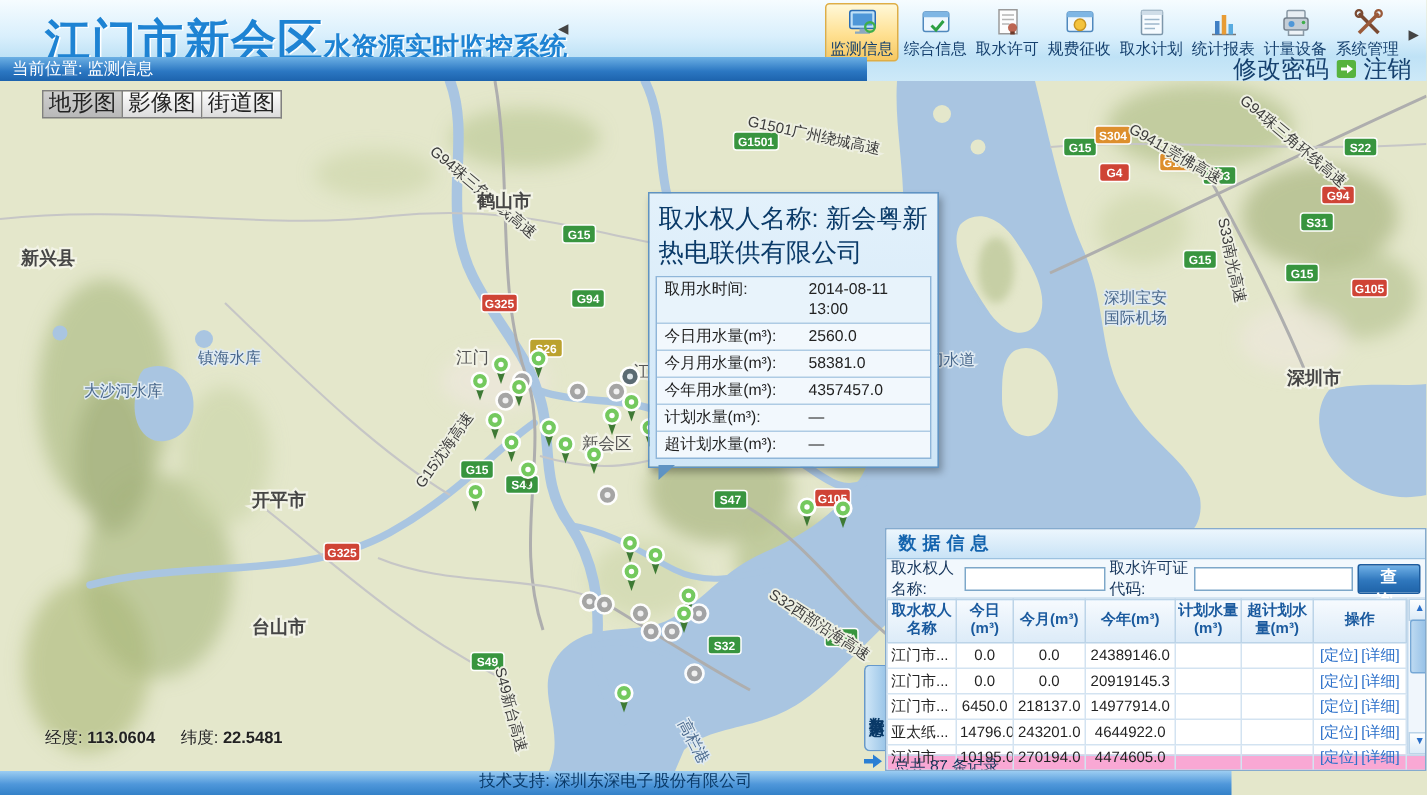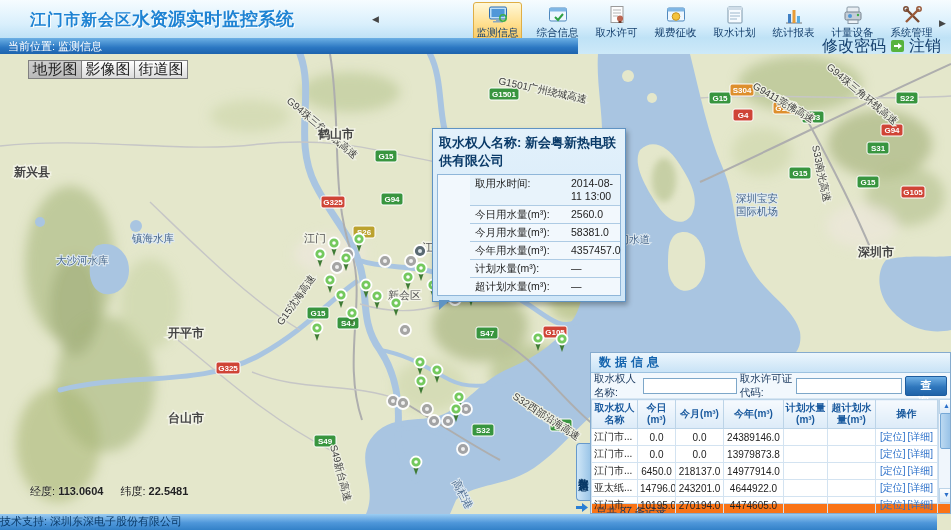--- a/index.html
+++ b/index.html
@@ -3,25 +3,25 @@
 <meta charset="utf-8">
 <style>
   html,body{margin:0;padding:0;}
   body{width:951px;height:530px;position:relative;overflow:hidden;
        font-family:"Liberation Sans","DejaVu Sans",sans-serif;background:#e4e7cb;}
   
   .hdr{position:absolute;left:0;top:0;width:951px;height:54px;
        background:linear-gradient(#f6fcff,#d9effc 45%,#bfe2f6 70%,#cde9f8);z-index:30;}
   .title{position:absolute;left:30px;top:7px;white-space:nowrap;color:#1e83d3;
          text-shadow:1px 1px 0 #ffffff;font-weight:bold;}
-  .title .t1{font-size:16px;letter-spacing:1px;font-family:Liberation Serif, serif;}
+  .title .t1{font-size:30px;letter-spacing:1px;font-family:Liberation Serif, serif;}
   .title .t2{font-size:18px;}
   .collapse-left{position:absolute;left:372px;top:14px;font-size:9px;color:#444;cursor:pointer;}
   .expand-right{position:absolute;right:5px;top:18px;font-size:9px;color:#444;cursor:pointer;}
-  .nav{position:absolute;right:16px;top:2px;display:flex;gap:12px;}
+  .nav{position:absolute;right:16px;top:2px;display:flex;gap:1px;}
   .nav-item{width:47px;padding:2px 0 1px;text-align:center;font-size:10.5px;color:#15406e;cursor:pointer;}
   .nav-item .ic{display:block;margin:0 auto;width:22px;height:22px;}
   .nav-item.active{background:linear-gradient(#fff8d8,#ffe091 55%,#f6c862);
                    border:1px solid #dfae45;border-radius:3px;padding:1px 0 0;}
   .crumb{position:absolute;left:0;top:38px;width:578px;height:16px;line-height:16px;
          background:linear-gradient(#6cb0e4,#2b77c2 60%,#1d63ad);color:#fff;
          font-size:11px;padding-left:8px;box-sizing:border-box;}
   .acct{position:absolute;right:10px;top:38px;height:16px;display:flex;align-items:center;
         gap:5px;font-size:16px;color:#15406e;}
   .acct span{cursor:pointer;}
@@ -33,22 +33,22 @@
   .layer-btn + .layer-btn{border-left:none;}
   .layer-btn.active{background:linear-gradient(#cfcfcf,#b9b9b9);}
   .coords{position:absolute;left:30px;top:484px;z-index:10;font-size:11px;color:#222;
           text-shadow:0 0 2px #eef0e0;}
   .coords b{font-weight:bold;margin-right:14px;}
   
   .popup{position:absolute;left:432px;top:128px;width:194px;z-index:20;
          background:linear-gradient(#e3f1fb,#cfe6f7);border:1px solid #5f93c3;
          box-shadow:2px 3px 5px rgba(0,0,0,.3);padding:3px 4px 5px;box-sizing:border-box;
          font-size:10.5px;color:#222;}
-  .popup-title{font-weight:bold;color:#0a3a68;padding:2px 2px 4px;font-size:13px;}
-  .popup-box{background:#f2f8fd;border:1px solid #8fb6d9;padding-left:32px;}
+  .popup-title{font-weight:normal;color:#0a3a68;padding:2px 2px 4px;font-size:17px;}
+  .popup-box{background:#f2f8fd;border:1px solid #8fb6d9;}
   .popup-row{display:flex;border-bottom:1px solid #aecbe4;padding:2px 5px;line-height:13px;}
   .popup-row:last-child{border-bottom:none;}
   .popup-row .pl{width:96px;flex:none;}
   .popup-row .pv{color:#222;}
   .popup-row.first{background:#e8f3fb;font-weight:normal;}
   .popup-tail{position:absolute;left:6px;bottom:-9px;width:0;height:0;
               border-left:11px solid #5f93c3;border-bottom:10px solid transparent;}
   
   .panel{position:absolute;left:590px;top:352px;width:361px;height:162px;z-index:25;
          background:#fff;border:1px solid #85abce;box-sizing:border-box;overflow:hidden;}
@@ -71,32 +71,32 @@
                 color:#222;overflow:hidden;white-space:nowrap;}
   table.grid td.nm{text-align:left;margin-top:40px;}
   .oplink{color:#2a6fc9;cursor:pointer;margin:0 1px;}
   .vscroll{width:15px;flex:none;background:#f0f6fc;border-left:1px solid #c4d9ec;position:relative;}
   .sbtn{height:13px;line-height:12px;text-align:center;font-size:7px;color:#2a6fc9;
         background:linear-gradient(#fdfefe,#dcebf8);border:1px solid #bcd4e8;cursor:pointer;}
   .sbtn.dn{position:absolute;bottom:0;left:0;right:0;}
   .sthumb{position:absolute;top:14px;left:1px;width:12px;height:34px;border-radius:2px;
           background:linear-gradient(90deg,#bcd9f1,#8dbbe4);border:1px solid #76a8d6;cursor:pointer;}
   .panel-footer{height:14px;line-height:14px;font-size:10.5px;color:#17365c;padding-left:5px;
-                border-top:1px solid #c4d9ec;background:#f97316;}
+                border-top:1px solid #c4d9ec;background:#f9a8d4;}
   
   .side-tab{position:absolute;left:576px;top:443px;width:14px;height:58px;z-index:25;
             background:linear-gradient(90deg,#cfe6f7,#9cc6e8);border:1px solid #6699cc;border-right:none;
             border-radius:4px 0 0 4px;writing-mode:vertical-rl;text-orientation:upright;
             font-size:10px;font-weight:bold;color:#0a3a68;text-align:center;letter-spacing:1px;
             cursor:pointer;box-sizing:border-box;}
   .side-arrow{position:absolute;left:575px;top:502px;z-index:25;width:14px;height:11px;cursor:pointer;}
   
-  .footer{position:absolute;left:0;top:514px;width:937px;height:16px;z-index:30;
+  .footer{position:absolute;left:0;top:514px;width:821px;height:16px;z-index:30;
           background:linear-gradient(#9ccdf2,#4f97da 55%,#3381c8);color:#0a3a68;
-          font-size:11px;line-height:15px;}
+          font-size:11px;text-align:center;line-height:15px;}
   
   .water{fill:#a9c5e1;}
   .island{fill:#e4e7cb;}
   .river{fill:none;stroke:#a9c5e1;stroke-linecap:round;}
   .road{fill:none;stroke:#c6c6c6;stroke-width:1.4;}
   .hwy{fill:none;stroke:#aeaeae;stroke-width:2;}
   .city{font-size:12px;fill:#464646;paint-order:stroke;stroke:#f2f3e6;stroke-width:3px;font-weight:600;}
   .town{font-size:11px;fill:#555;paint-order:stroke;stroke:#f2f3e6;stroke-width:3px;}
   .wlabel{font-size:10.5px;fill:#49688c;paint-order:stroke;stroke:#dfeaf2;stroke-width:2px;}
   .rname{font-size:10px;fill:#3c3c3c;paint-order:stroke;stroke:#eef0e2;stroke-width:2.5px;}
@@ -546,21 +546,21 @@
             <td>0.0</td>
             <td>24389146.0</td>
             <td></td>
             <td></td>
           <td><span class="oplink">[定位]</span><span class="oplink">[详细]</span></td>
         </tr>
         <tr>
           <td class="nm">江门市...</td>
             <td>0.0</td>
             <td>0.0</td>
-            <td>13979873.8</td>
+            <td>20919145.3</td>
             <td></td>
             <td></td>
           <td><span class="oplink">[定位]</span><span class="oplink">[详细]</span></td>
         </tr>
         <tr>
           <td class="nm">江门市...</td>
             <td>6450.0</td>
             <td>218137.0</td>
             <td>14977914.0</td>
             <td></td>

